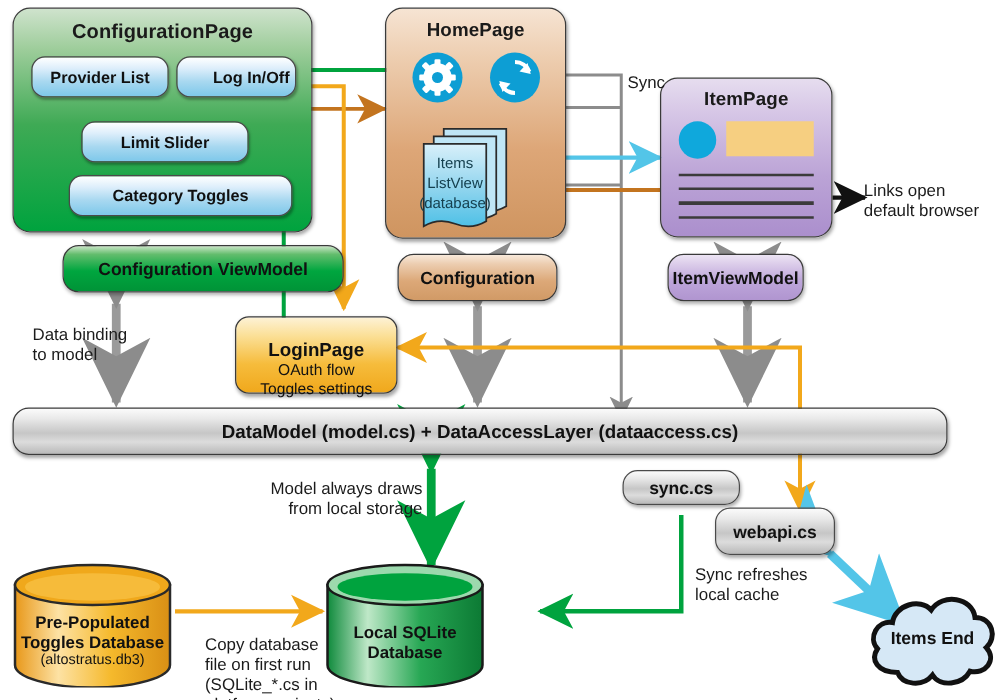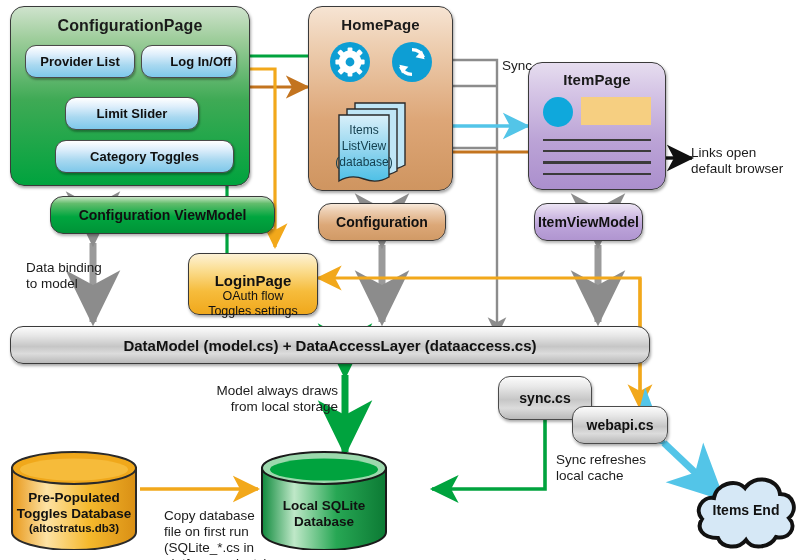--- a/index.html
+++ b/index.html
@@ -82,21 +82,21 @@
     position:absolute;font-size:13.5px;color:#1b1b1b;line-height:1.18;
     white-space:pre-line;
   }
   .note.c{text-align:center;}
   .note.l{text-align:left;}
 
   
   .cyl{position:absolute;}
   .cyl .lbl{position:absolute;left:0;width:100%;text-align:center;
             font-weight:bold;font-size:13.5px;color:#111;line-height:1.2;}
-  .cyl .sub{font-weight:bold;font-size:11.5px;}
+  .cyl .sub{font-weight:normal;font-size:11.5px;}
 
   
   .lvstack{position:absolute;}
   .lv-note{position:absolute;left:0;width:100%;text-align:center;
            font-size:12px;color:#15404f;line-height:1.32;}
 </style>
 </head>
 <body>
 
 <div id="stage">
@@ -263,25 +263,25 @@
   <div class="vm vm-purple" style="left:534px;top:203px;width:109px;height:38px;">
     <span>ItemViewModel</span>
   </div>
 
   <div class="node panel login" style="left:188px;top:253px;width:130px;height:62px;border-radius:11px;">
     <div style="text-align:center;font-weight:bold;font-size:15px;color:#111;padding-top:18px;">LoginPage</div>
     <div style="text-align:center;font-size:12.5px;color:#111;line-height:1.18;">OAuth flow</div>
     <div style="text-align:center;font-size:12.5px;color:#111;line-height:1.18;">Toggles settings</div>
   </div>
 
-  <div class="node panel gray" style="left:10px;top:326px;width:640px;height:38px;border-radius:13px;">
+  <div class="node panel gray" style="left:10px;top:326px;width:748px;height:38px;border-radius:13px;">
     <div class="bar-label">DataModel (model.cs) + DataAccessLayer (dataaccess.cs)</div>
   </div>
 
-  <div class="gpill gray" style="left:498px;top:376px;width:94px;height:44px;">
+  <div class="gpill gray" style="left:498px;top:376px;width:94px;height:28px;">
     <span>sync.cs</span>
   </div>
   <div class="gpill gray" style="left:572px;top:406px;width:96px;height:38px;">
     <span>webapi.cs</span>
   </div>
 
   <div class="cyl" style="left:8px;top:450px;width:132px;height:100px;">
     <svg viewBox="0 0 132 100" width="132" height="100">
       <defs>
         <linearGradient id="ogr" x1="0" y1="0" x2="1" y2="0">

